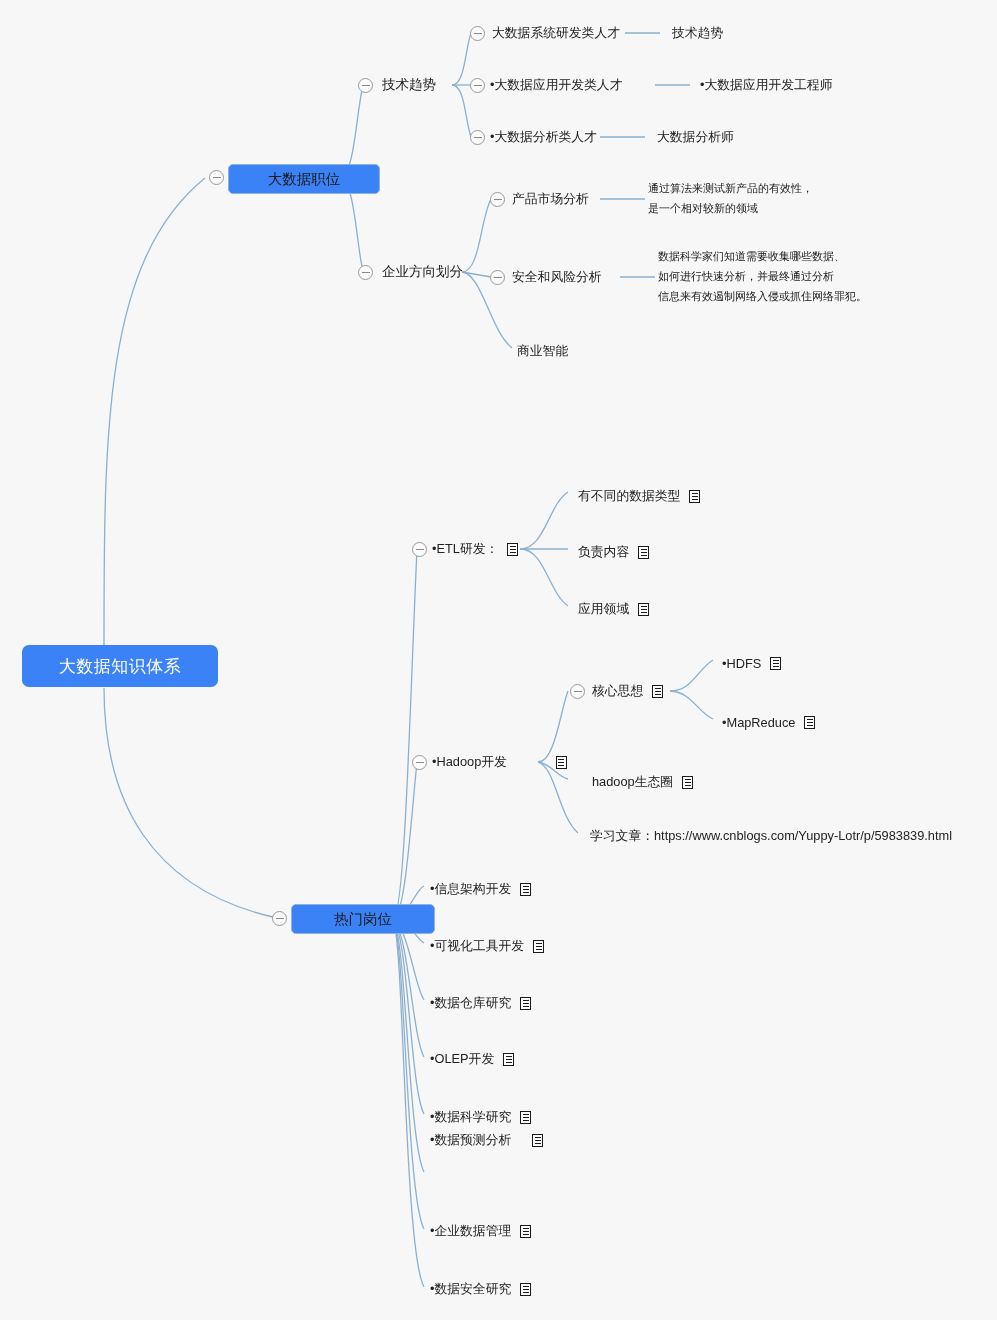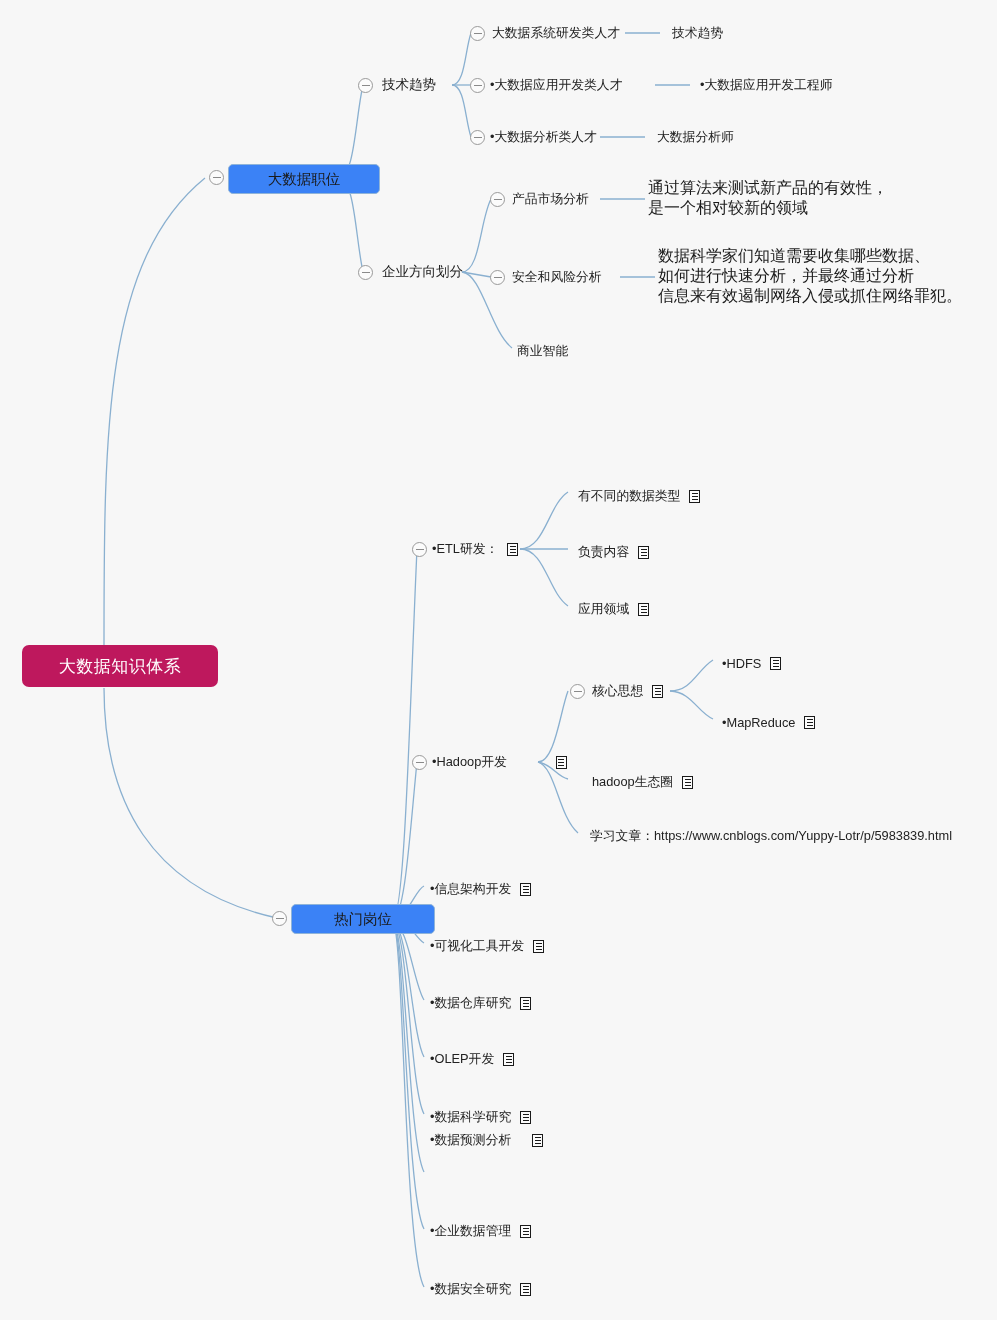--- a/index.html
+++ b/index.html
@@ -30,21 +30,21 @@
   }
   .node {
     position: absolute;
     white-space: nowrap;
     display: flex;
     align-items: center;
     height: 22px;
   }
   
   .node-root {
-    background: #be185d;
+    background: #3b82f6;
     border-radius: 7px;
     color: #ffffff;
     font-size: 17px;
     height: 42px;
     padding: 0 18px;
     justify-content: center;
     letter-spacing: 0.5px;
   }
   
   .node-boxed {
@@ -62,21 +62,21 @@
     color: #1a1a1a;
   }
   .node-small {
     font-size: 12.8px;
     color: #222;
   }
   .node-multiline {
     display: block;
     height: auto;
     line-height: 20px;
-    font-size: 16px;
+    font-size: 11px;
     white-space: pre-line;
     color: #1a1a1a;
   }
   
   .toggle {
     position: absolute;
     width: 15px;
     height: 15px;
     border: 1px solid #9a9a9a;
     border-radius: 50%;

